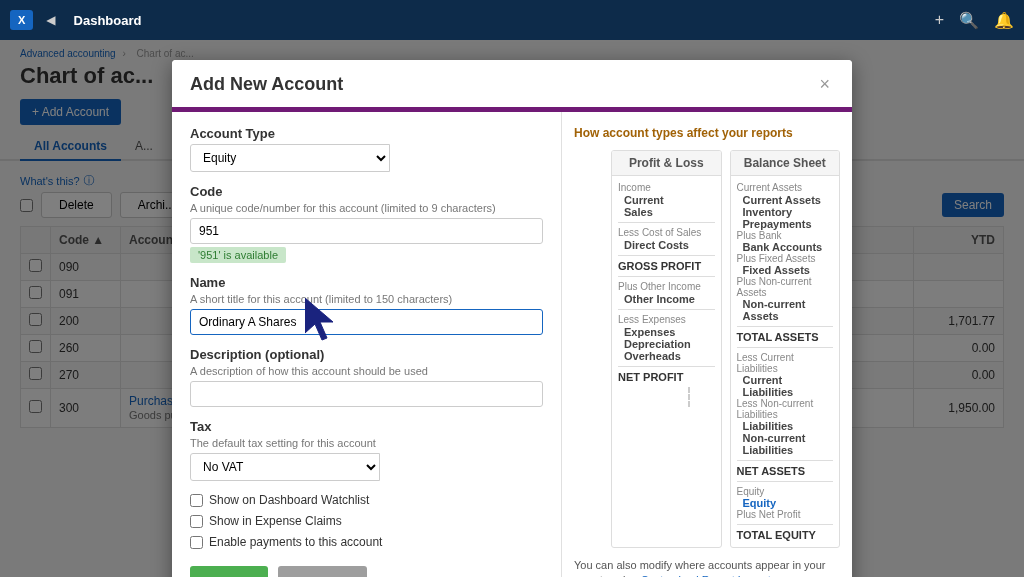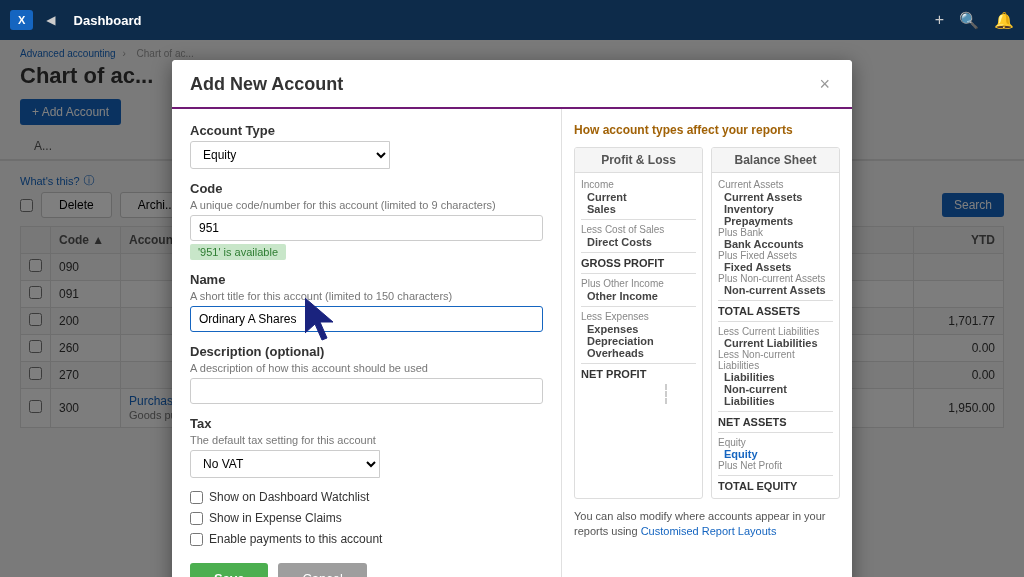--- a/index.html
+++ b/index.html
@@ -156,21 +156,21 @@
       background: #fff;
       border-radius: 4px;
       width: 680px;
       max-height: 540px;
       box-shadow: 0 4px 20px rgba(0,0,0,0.4);
       overflow: hidden;
     }
     .modal-header {
       background: #fff;
       padding: 14px 18px 12px;
-      border-bottom: 2px solid #701a75;
+      border-bottom: 5px solid #701a75;
       display: flex;
       align-items: center;
       justify-content: space-between;
     }
     .modal-title {
       font-size: 18px;
       font-weight: bold;
       color: #333;
     }
     .modal-close {
@@ -297,20 +297,21 @@
     .info-title {
       font-size: 12px;
       font-weight: bold;
       color: #a16207;
       margin-bottom: 10px;
     }
     .info-panels {
       display: flex;
       gap: 8px;
       margin-bottom: 10px;
+      margin-left: 37px;
     }
     .info-panel {
       flex: 1;
       border: 1px solid #ddd;
       border-radius: 3px;
       overflow: hidden;
     }
     .info-panel-header {
       background: #f5f5f5;
       text-align: center;
@@ -376,20 +377,21 @@
     <span>Chart of ac...</span>
   </div>
 
   <div class="page-title">Chart of ac...</div>
 
   <div class="toolbar">
     <button class="btn-add-account">+ Add Account</button>
   </div>
 
   <div class="tabs">
+    <div class="tab active">All Accounts</div>
     <div class="tab">A...</div>
   </div>
 
   <div class="whats-this">
     <span>What's this?</span> 
       <span>ⓘ</span>
   </div>
 
   <div class="table-container">
     <div class="table-toolbar">

